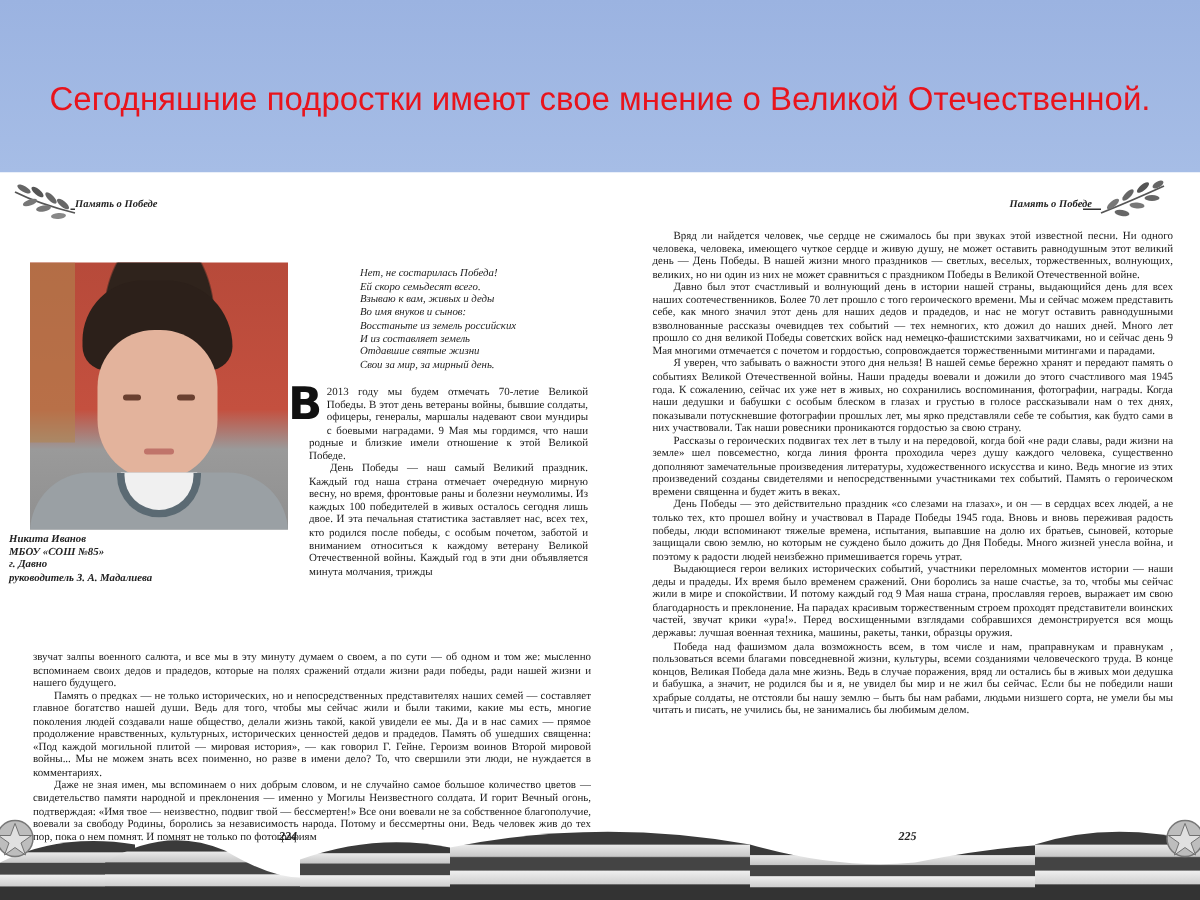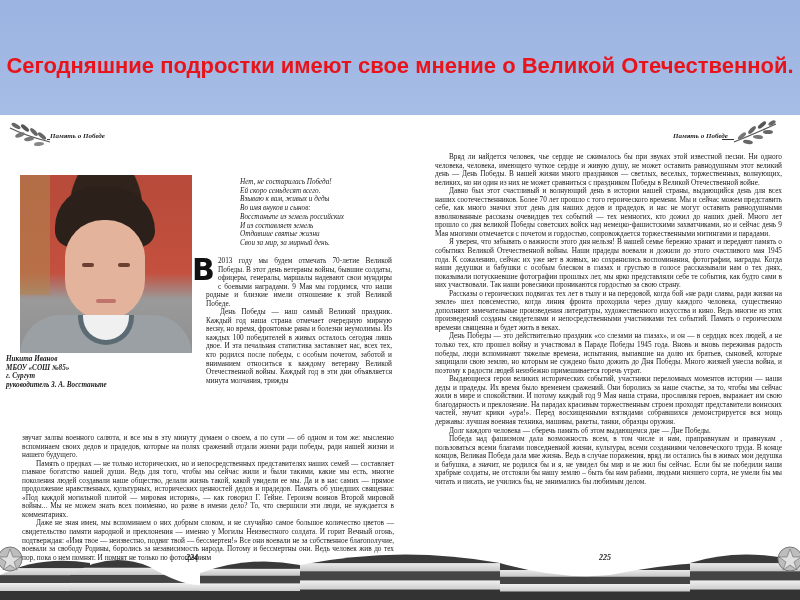--- a/index.html
+++ b/index.html
@@ -5,21 +5,21 @@
   * { margin: 0; padding: 0; box-sizing: border-box; }
   html, body { width: 800px; height: 600px; overflow: hidden; background: #ffffff; }
   body { position: relative; font-family: "DejaVu Serif", serif; }
 
   .header-band {
     position: absolute; left: 0; top: 0; width: 800px; height: 115px;
     background: linear-gradient(#9bb3e1, #a6bde6);
   }
   .slide-title {
     position: absolute; left: 0; top: 50px; width: 800px; text-align: center;
-    color: #e8141c; font-family: "Liberation Sans", sans-serif; font-weight: bold;
+    color: #e8141c; font-family: "Liberation Sans", sans-serif; font-weight: normal;
     font-size: 22px; line-height: 32px; letter-spacing: 0px;
   }
 
   .spread { position: absolute; left: 0; top: 115px; width: 800px; height: 448px; background: #fff; }
 
   .running-head { position: absolute; font-family: "Liberation Serif", serif; font-style: italic; font-weight: bold; font-size: 7px; color: #222; }
   .rh-left { left: 50px; top: 17px; }
   .rh-right { left: 673px; top: 17px; }
   .rule-left { position: absolute; left: 47px; top: 24px; width: 3px; height: 1px; background:#333; }
   .rule-right { position: absolute; left: 722px; top: 24px; width: 12px; height: 1px; background:#333; }
@@ -110,22 +110,22 @@
     <div class="eye l"></div>
       <div class="eye r"></div>
     <div class="mouth"></div>
     <div class="shirt"></div>
     <div class="collar"></div>
   </div>
 
   <div class="caption">
     <div>Никита Иванов</div>
     <div>МБОУ «СОШ №85»</div>
-    <div>г. Сургут</div>
-    <div>руководитель З. А. Восстаньте</div>
+    <div>г. Давно</div>
+    <div>руководитель З. А. Мадалиева</div>
   </div>
 
   <div class="poem">
     <div>Нет, не состарилась Победа!</div>
     <div>Ей скоро семьдесят всего.</div>
     <div>Взываю к вам, живых и деды</div>
     <div>Во имя внуков и сынов:</div>
     <div>Восстаньте из земель российских</div>
     <div>И из составляет земель</div>
     <div>Отдавшие святые жизни</div>
@@ -145,21 +145,20 @@
 
   <div class="page-num pn-left">224</div>
 
   <div class="col-text col-right-page">
     <p>Вряд ли найдется человек, чье сердце не сжималось бы при звуках этой известной песни. Ни одного человека, человека, имеющего чуткое сердце и живую душу, не может оставить равнодушным этот великий день — День Победы. В нашей жизни много праздников — светлых, веселых, торжественных, волнующих, великих, но ни один из них не может сравниться с праздником Победы в Великой Отечественной войне.</p>
     <p>Давно был этот счастливый и волнующий день в истории нашей страны, выдающийся день для всех наших соотечественников. Более 70 лет прошло с того героического времени. Мы и сейчас можем представить себе, как много значил этот день для наших дедов и прадедов, и нас не могут оставить равнодушными взволнованные рассказы очевидцев тех событий — тех немногих, кто дожил до наших дней. Много лет прошло со дня великой Победы советских войск над немецко-фашистскими захватчиками, но и сейчас день 9 Мая многими отмечается с почетом и гордостью, сопровождается торжественными митингами и парадами.</p>
     <p>Я уверен, что забывать о важности этого дня нельзя! В нашей семье бережно хранят и передают память о событиях Великой Отечественной войны. Наши прадеды воевали и дожили до этого счастливого мая 1945 года. К сожалению, сейчас их уже нет в живых, но сохранились воспоминания, фотографии, награды. Когда наши дедушки и бабушки с особым блеском в глазах и грустью в голосе рассказывали нам о тех днях, показывали потускневшие фотографии прошлых лет, мы ярко представляли себе те события, как будто сами в них участвовали. Так наши ровесники проникаются гордостью за свою страну.</p>
     <p>Рассказы о героических подвигах тех лет в тылу и на передовой, когда бой «не ради славы, ради жизни на земле» шел повсеместно, когда линия фронта проходила через душу каждого человека, существенно дополняют замечательные произведения литературы, художественного искусства и кино. Ведь многие из этих произведений созданы свидетелями и непосредственными участниками тех событий. Память о героическом времени священна и будет жить в веках.</p>
     <p>День Победы — это действительно праздник «со слезами на глазах», и он — в сердцах всех людей, а не только тех, кто прошел войну и участвовал в Параде Победы 1945 года. Вновь и вновь переживая радость победы, люди вспоминают тяжелые времена, испытания, выпавшие на долю их братьев, сыновей, которые защищали свою землю, но которым не суждено было дожить до Дня Победы. Много жизней унесла война, и поэтому к радости людей неизбежно примешивается горечь утрат.</p>
     <p>Выдающиеся герои великих исторических событий, участники переломных моментов истории — наши деды и прадеды. Их время было временем сражений. Они боролись за наше счастье, за то, чтобы мы сейчас жили в мире и спокойствии. И потому каждый год 9 Мая наша страна, прославляя героев, выражает им свою благодарность и преклонение. На парадах красивым торжественным строем проходят представители воинских частей, звучат крики «ура!». Перед восхищенными взглядами собравшихся демонстрируется вся мощь державы: лучшая военная техника, машины, ракеты, танки, образцы оружия.</p>
-    <p>Долг каждого человека — сберечь память об этом выдающемся дне — Дне Победы.</p>
     <p>Победа над фашизмом дала возможность всем, в том числе и нам, праправнукам и правнукам , пользоваться всеми благами повседневной жизни, культуры, всеми созданиями человеческого труда. В конце концов, Великая Победа дала мне жизнь. Ведь в случае поражения, вряд ли остались бы в живых мои дедушка и бабушка, а значит, не родился бы и я, не увидел бы мир и не жил бы сейчас. Если бы не победили наши храбрые солдаты, не отстояли бы нашу землю – быть бы нам рабами, людьми низшего сорта, не умели бы мы читать и писать, не учились бы, не занимались бы любимым делом.</p>
   </div>
 
   <div class="page-num pn-right">225</div>
 
   <svg class="ribbon" viewBox="0 0 800 55" preserveAspectRatio="none">
     <defs>
       <linearGradient id="rg" x1="0" y1="0" x2="0" y2="1">
         <stop offset="0" stop-color="#3a3a3a"></stop>
         <stop offset="0.18" stop-color="#3a3a3a"></stop>

